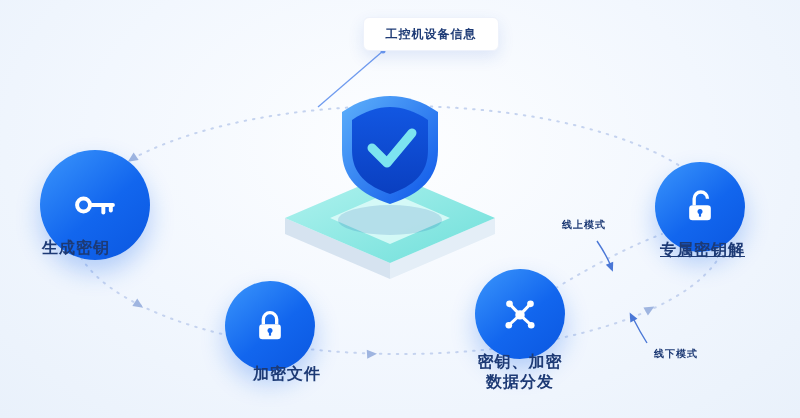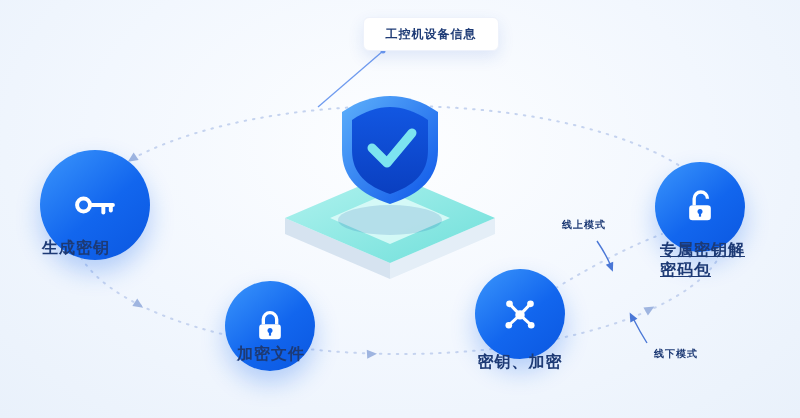--- a/index.html
+++ b/index.html
@@ -89,48 +89,48 @@
   <div class="node-label" style="left:42px;top:238px;width:115px;">生成密钥</div>
 
   <div class="node" style="left:225px;top:281px;width:90px;height:90px;">
     <svg width="40" height="40" viewBox="0 0 24 24">
       <path d="M8,11 V8 a4,4 0 0 1 8,0 V11" fill="none" stroke="#ffffff" stroke-width="2"></path>
       <rect x="5.5" y="11" width="13" height="9" rx="2" fill="#ffffff"></rect>
       <circle cx="12" cy="14.7" r="1.5" fill="#1266ee"></circle>
       <rect x="11.35" y="15.2" width="1.3" height="2.6" fill="#1266ee"></rect>
     </svg>
   </div>
-  <div class="node-label" style="left:221px;top:344px;width:100px;text-align:center;">加密文件</div>
+  <div class="node-label" style="left:221px;top:364px;width:100px;text-align:right;">加密文件</div>
 
   <div class="node" style="left:475px;top:269px;width:90px;height:90px;">
     <svg width="42" height="42" viewBox="0 0 24 24">
       <line x1="12" y1="12.5" x2="6" y2="6.2" stroke="#ffffff" stroke-width="1.7"></line>
       <line x1="12" y1="12.5" x2="18" y2="6.2" stroke="#ffffff" stroke-width="1.7"></line>
       <line x1="12" y1="12.5" x2="5.6" y2="18.4" stroke="#ffffff" stroke-width="1.7"></line>
       <line x1="12" y1="12.5" x2="18.4" y2="18.4" stroke="#ffffff" stroke-width="1.7"></line>
       <circle cx="12" cy="12.5" r="2.7" fill="#ffffff"></circle>
       <circle cx="6" cy="6.2" r="1.9" fill="#ffffff"></circle>
       <circle cx="18" cy="6.2" r="1.9" fill="#ffffff"></circle>
       <circle cx="5.6" cy="18.4" r="1.9" fill="#ffffff"></circle>
       <circle cx="18.4" cy="18.4" r="1.9" fill="#ffffff"></circle>
     </svg>
   </div>
   <div class="node-label" style="left:462px;top:352px;width:116px;text-align:center;">
     <div>密钥、加密</div>
+    <div>数据分发</div>
   </div>
 
   <div class="node" style="left:655px;top:162px;width:90px;height:90px;">
     <svg width="40" height="40" viewBox="0 0 24 24">
       <path d="M8.5,11 V7 a4,4 0 0 1 8,0" fill="none" stroke="#ffffff" stroke-width="2"></path>
       <rect x="5.5" y="11" width="13" height="9" rx="2" fill="#ffffff"></rect>
       <circle cx="12" cy="14.7" r="1.5" fill="#1266ee"></circle>
       <rect x="11.35" y="15.2" width="1.3" height="2.6" fill="#1266ee"></rect>
     </svg>
   </div>
   <div class="node-label" style="left:660px;top:240px;width:96px;text-decoration:underline;">
     <div>专属密钥解</div>
-    <div>密码包</div>
   </div>
 
   <div class="mode-label" style="left:562px;top:218px;">线上模式</div>
   <div class="mode-label" style="left:654px;top:347px;">线下模式</div>
 
 </div>
 
 </body></html>

